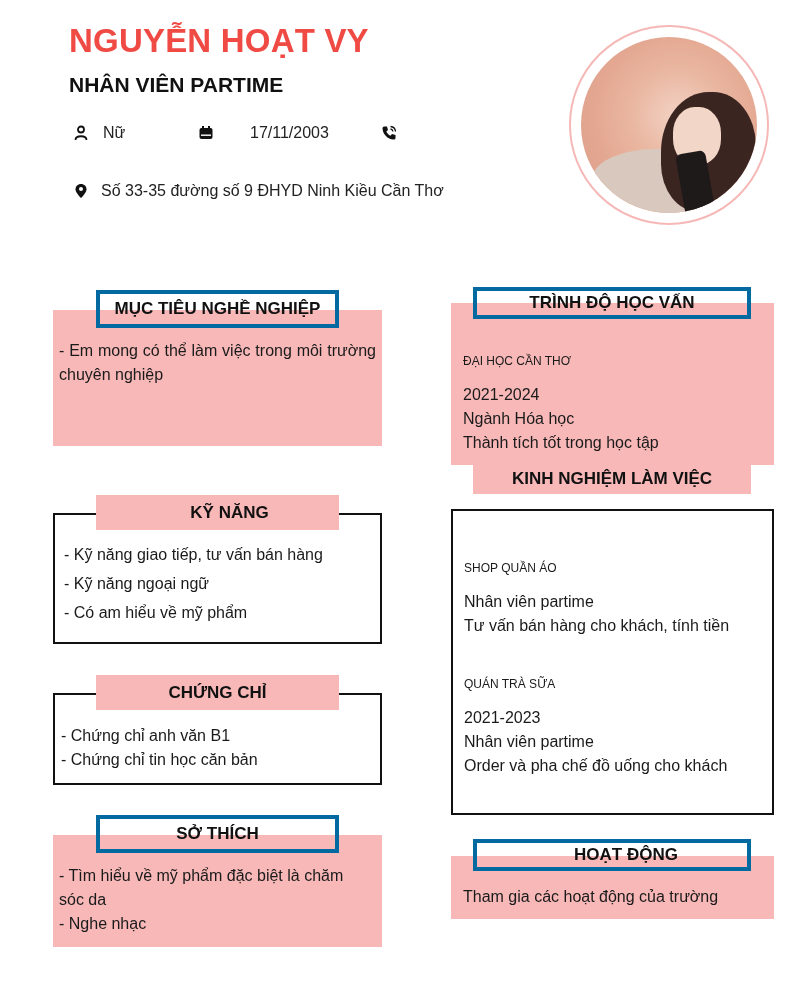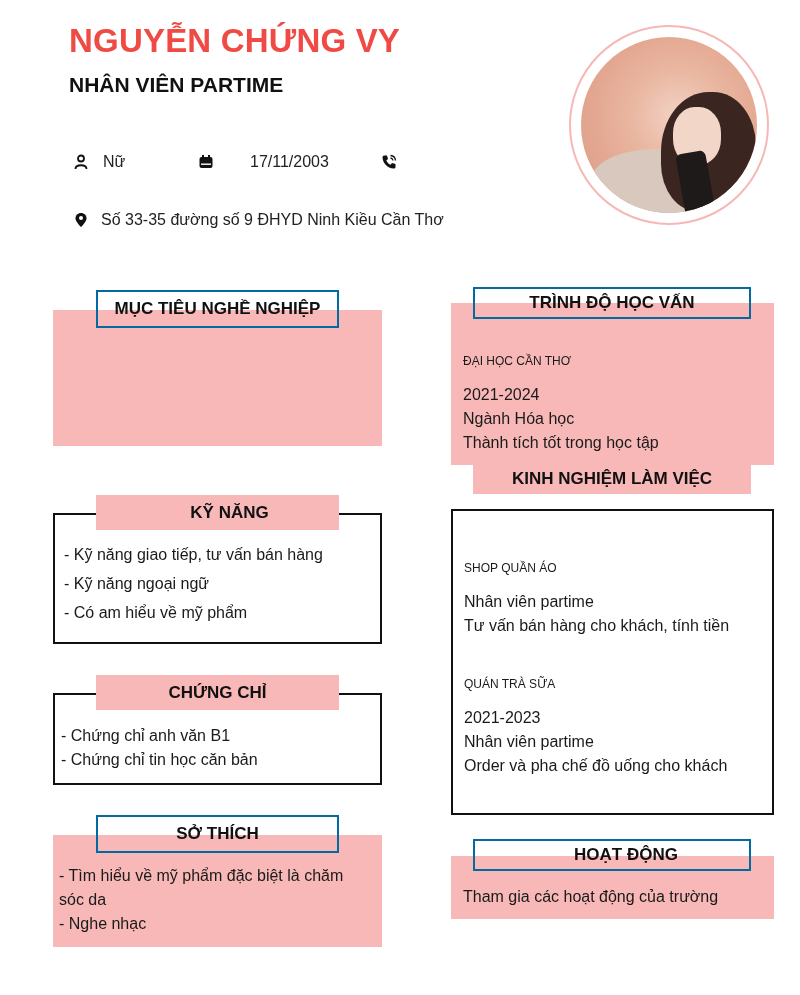--- a/index.html
+++ b/index.html
@@ -2,46 +2,46 @@
 <html><head>
 <meta charset="utf-8">
 <style>
   * { box-sizing: border-box; margin: 0; padding: 0; }
   html, body { width: 800px; height: 995px; background: #ffffff; overflow: hidden; }
   body { position: relative; font-family: "Liberation Sans", "DejaVu Sans", sans-serif; color: #111; }
 
   .name { position: absolute; left: 69px; top: 22px; font-size: 33px; font-weight: bold; color: #f04a45; letter-spacing: 0.2px; }
   .job { position: absolute; left: 69px; top: 73px; font-size: 21px; font-weight: bold; color: #111; }
 
-  .info { position: absolute; display: flex; align-items: center; font-size: 16px; color: #222; margin-top: 29px; }
+  .info { position: absolute; display: flex; align-items: center; font-size: 16px; color: #222; }
   .info .ico { display: inline-flex; width: 18px; height: 18px; align-items: center; justify-content: center; }
   .info .ico svg { width: 16px; height: 16px; }
 
   .avatar-ring { position: absolute; left: 569px; top: 25px; width: 200px; height: 200px; border-radius: 50%; border: 2px solid #f5b8b6; }
   .avatar { position: absolute; left: 10px; top: 10px; width: 176px; height: 176px; border-radius: 50%; overflow: hidden;
     background: radial-gradient(circle at 55% 45%, #f3d2c4 0%, #e9b6a0 35%, #e4a892 60%, #d89a86 100%); }
   .avatar .hair { position: absolute; left: 80px; top: 55px; width: 95px; height: 120px; border-radius: 50% 45% 30% 40%; background: #3a2521; }
   .avatar .face { position: absolute; left: 92px; top: 70px; width: 48px; height: 58px; border-radius: 45%; background: #f2d6c7; }
   .avatar .body { position: absolute; left: 10px; top: 112px; width: 160px; height: 80px; border-radius: 40% 40% 0 0; background: #d9c8bd; }
   .avatar .scarf { position: absolute; left: 100px; top: 115px; width: 30px; height: 70px; background: #1e1a1a; transform: rotate(-10deg); border-radius: 6px; }
   .box.pink { background: #f8b8b8; }
   .box.outline { border: 2px solid #111; background: #fff; }
   .title { position: absolute; display: flex; align-items: center; justify-content: center; font-weight: bold; font-size: 17px; color: #111; }
-  .title.outline { border: 2px solid #0369a1; background: transparent; }
+  .title.outline { border: 4px solid #0369a1; background: transparent; }
   .title.pink { background: #f8b8b8; }
   .content { position: absolute; font-size: 16px; line-height: 24px; color: #1a1a1a; }
   .content.justify { text-align: justify; }
   .content .heading { font-weight: normal; font-size: 12px; margin-bottom: 10px; }
   .content .gap { height: 34px; }
   .content .li { margin-bottom: 5px; }
 </style>
 </head>
 <body>
 
-<div class="name">NGUYỄN CHỨNG VY</div>
+<div class="name">NGUYỄN HOẠT VY</div>
 <div class="job">NHÂN VIÊN PARTIME</div>
 
 <div class="info" style="left:72px; top:124px;">
   <span class="ico">
     <svg viewBox="0 0 16 16">
         <circle cx="8" cy="4.5" r="3" fill="none" stroke="#111" stroke-width="1.8"></circle>
         <path d="M2.5 15 C2.5 10 13.5 10 13.5 15" fill="none" stroke="#111" stroke-width="1.8"></path>
       </svg>
   </span>
   <span style="margin-left:13px;">Nữ</span>
@@ -86,20 +86,21 @@
     <div class="hair"></div>
     <div class="face"></div>
     <div class="scarf"></div>
   </div>
 </div>
 
 <div>
   <div class="box pink" style="position:absolute; left:53px; top:310px; width:329px; height:136px;"></div>
   <div class="title outline" style="left:96px; top:290px; width:243px; height:38px;">MỤC TIÊU NGHỀ NGHIỆP</div>
   <div class="content justify" style="left:59px; top:339px; width:317px;">
+    <div>- Em mong có thể làm việc trong môi trường chuyên nghiệp</div>
   </div>
 </div>
 
 <div>
   <div class="box pink" style="position:absolute; left:451px; top:303px; width:323px; height:162px;"></div>
   <div class="title outline" style="left:473px; top:287px; width:278px; height:32px;">TRÌNH ĐỘ HỌC VẤN</div>
   <div class="content" style="left:463px; top:349px; width:300px;">
     <div class="heading">ĐẠI HỌC CẦN THƠ</div>
     <div>2021-2024</div>
     <div>Ngành Hóa học</div>

